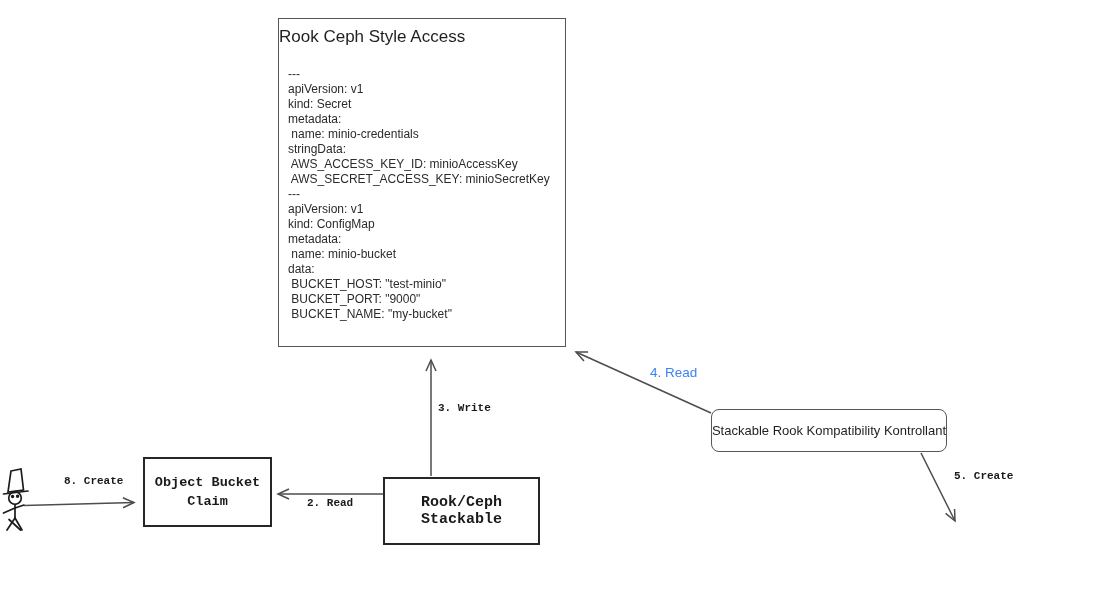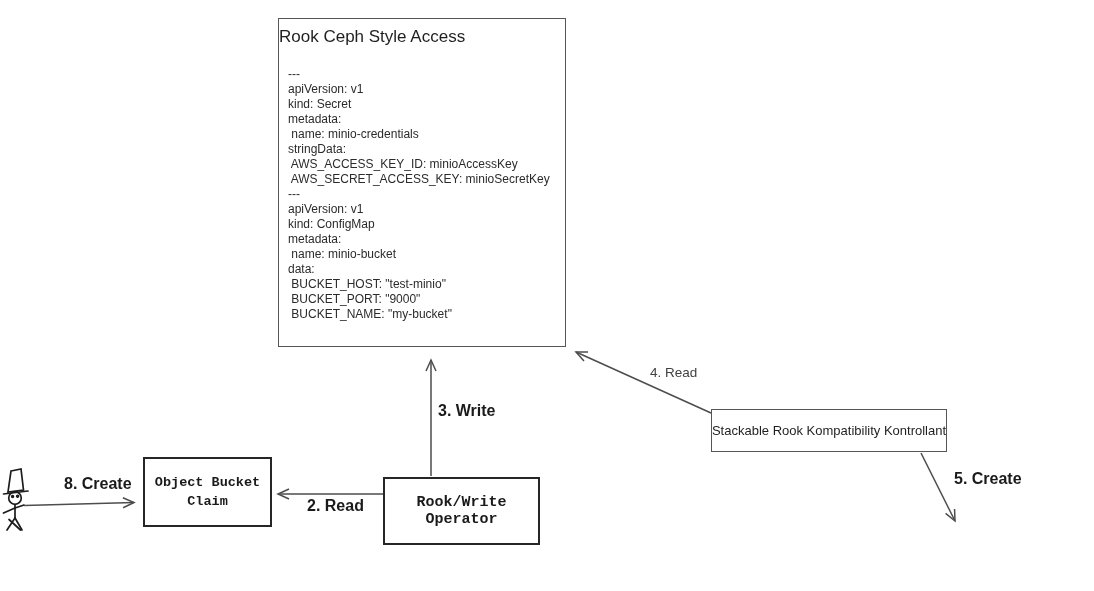--- a/index.html
+++ b/index.html
@@ -48,30 +48,30 @@
     position: absolute;
     left: 9px; top: 48px;
     font-size: 12px;
     line-height: 15px;
     color: #2b2b2b;
     white-space: pre;
   }
   .node-label-2line { white-space: pre-line; font-size: 13.5px; line-height: 19px; }
   .edge-label-mono {
     position: absolute;
-    font-family: Liberation Sans, sans-serif;
+    font-family: Liberation Mono, monospace;
     font-weight: 700;
-    font-size: 16px;
+    font-size: 11px;
     color: #1a1a1a;
     white-space: nowrap;
   }
   .edge-label-sans {
     position: absolute;
     font-size: 13.5px;
-    color: #404040;
+    color: #3b82f6;
     white-space: nowrap;
   }
   .kontrollant-label { font-size: 13px; white-space: nowrap; color: #1f1f1f; }
 </style>
 </head>
 <body>
 
 <div id="canvas">
 
   <svg class="layer" viewBox="0 0 1094 591" fill="none" xmlns="http://www.w3.org/2000/svg">
@@ -136,24 +136,24 @@
  BUCKET_PORT: "9000"
  BUCKET_NAME: "my-bucket"</div>
   </div>
 
   <div class="box-sketch mono node-label-2line" style="left:143px; top:457px; width:129px; height:70px;">
     <span>Object Bucket
 Claim</span>
   </div>
 
   <div class="box-sketch mono" style="left:383px; top:477px; width:157px; height:68px; font-size:15px;">
-    <span>Rook/Write Operator</span>
+    <span>Rook/Ceph Stackable</span>
   </div>
 
-  <div class="box-clean kontrollant-label" style="left:711px; top:409px; width:236px; height:43px; display:flex; align-items:center; justify-content:center;">
+  <div class="box-clean kontrollant-label" style="left:711px; top:409px; width:236px; height:43px; display:flex; align-items:center; justify-content:center;border-radius:8px;">
     <span>Stackable Rook Kompatibility Kontrollant</span>
   </div>
 
 
   <span class="edge-label-mono" style="left:64px; top:475px;">8. Create</span>
   <span class="edge-label-mono" style="left:307px; top:473px;margin-top:24px;">2. Read</span>
   <span class="edge-label-mono" style="left:438px; top:402px;">3. Write</span>
   <span class="edge-label-sans" style="left:650px; top:365px;">4. Read</span>
   <span class="edge-label-mono" style="left:954px; top:470px;text-align:center;">5. Create</span>
 

